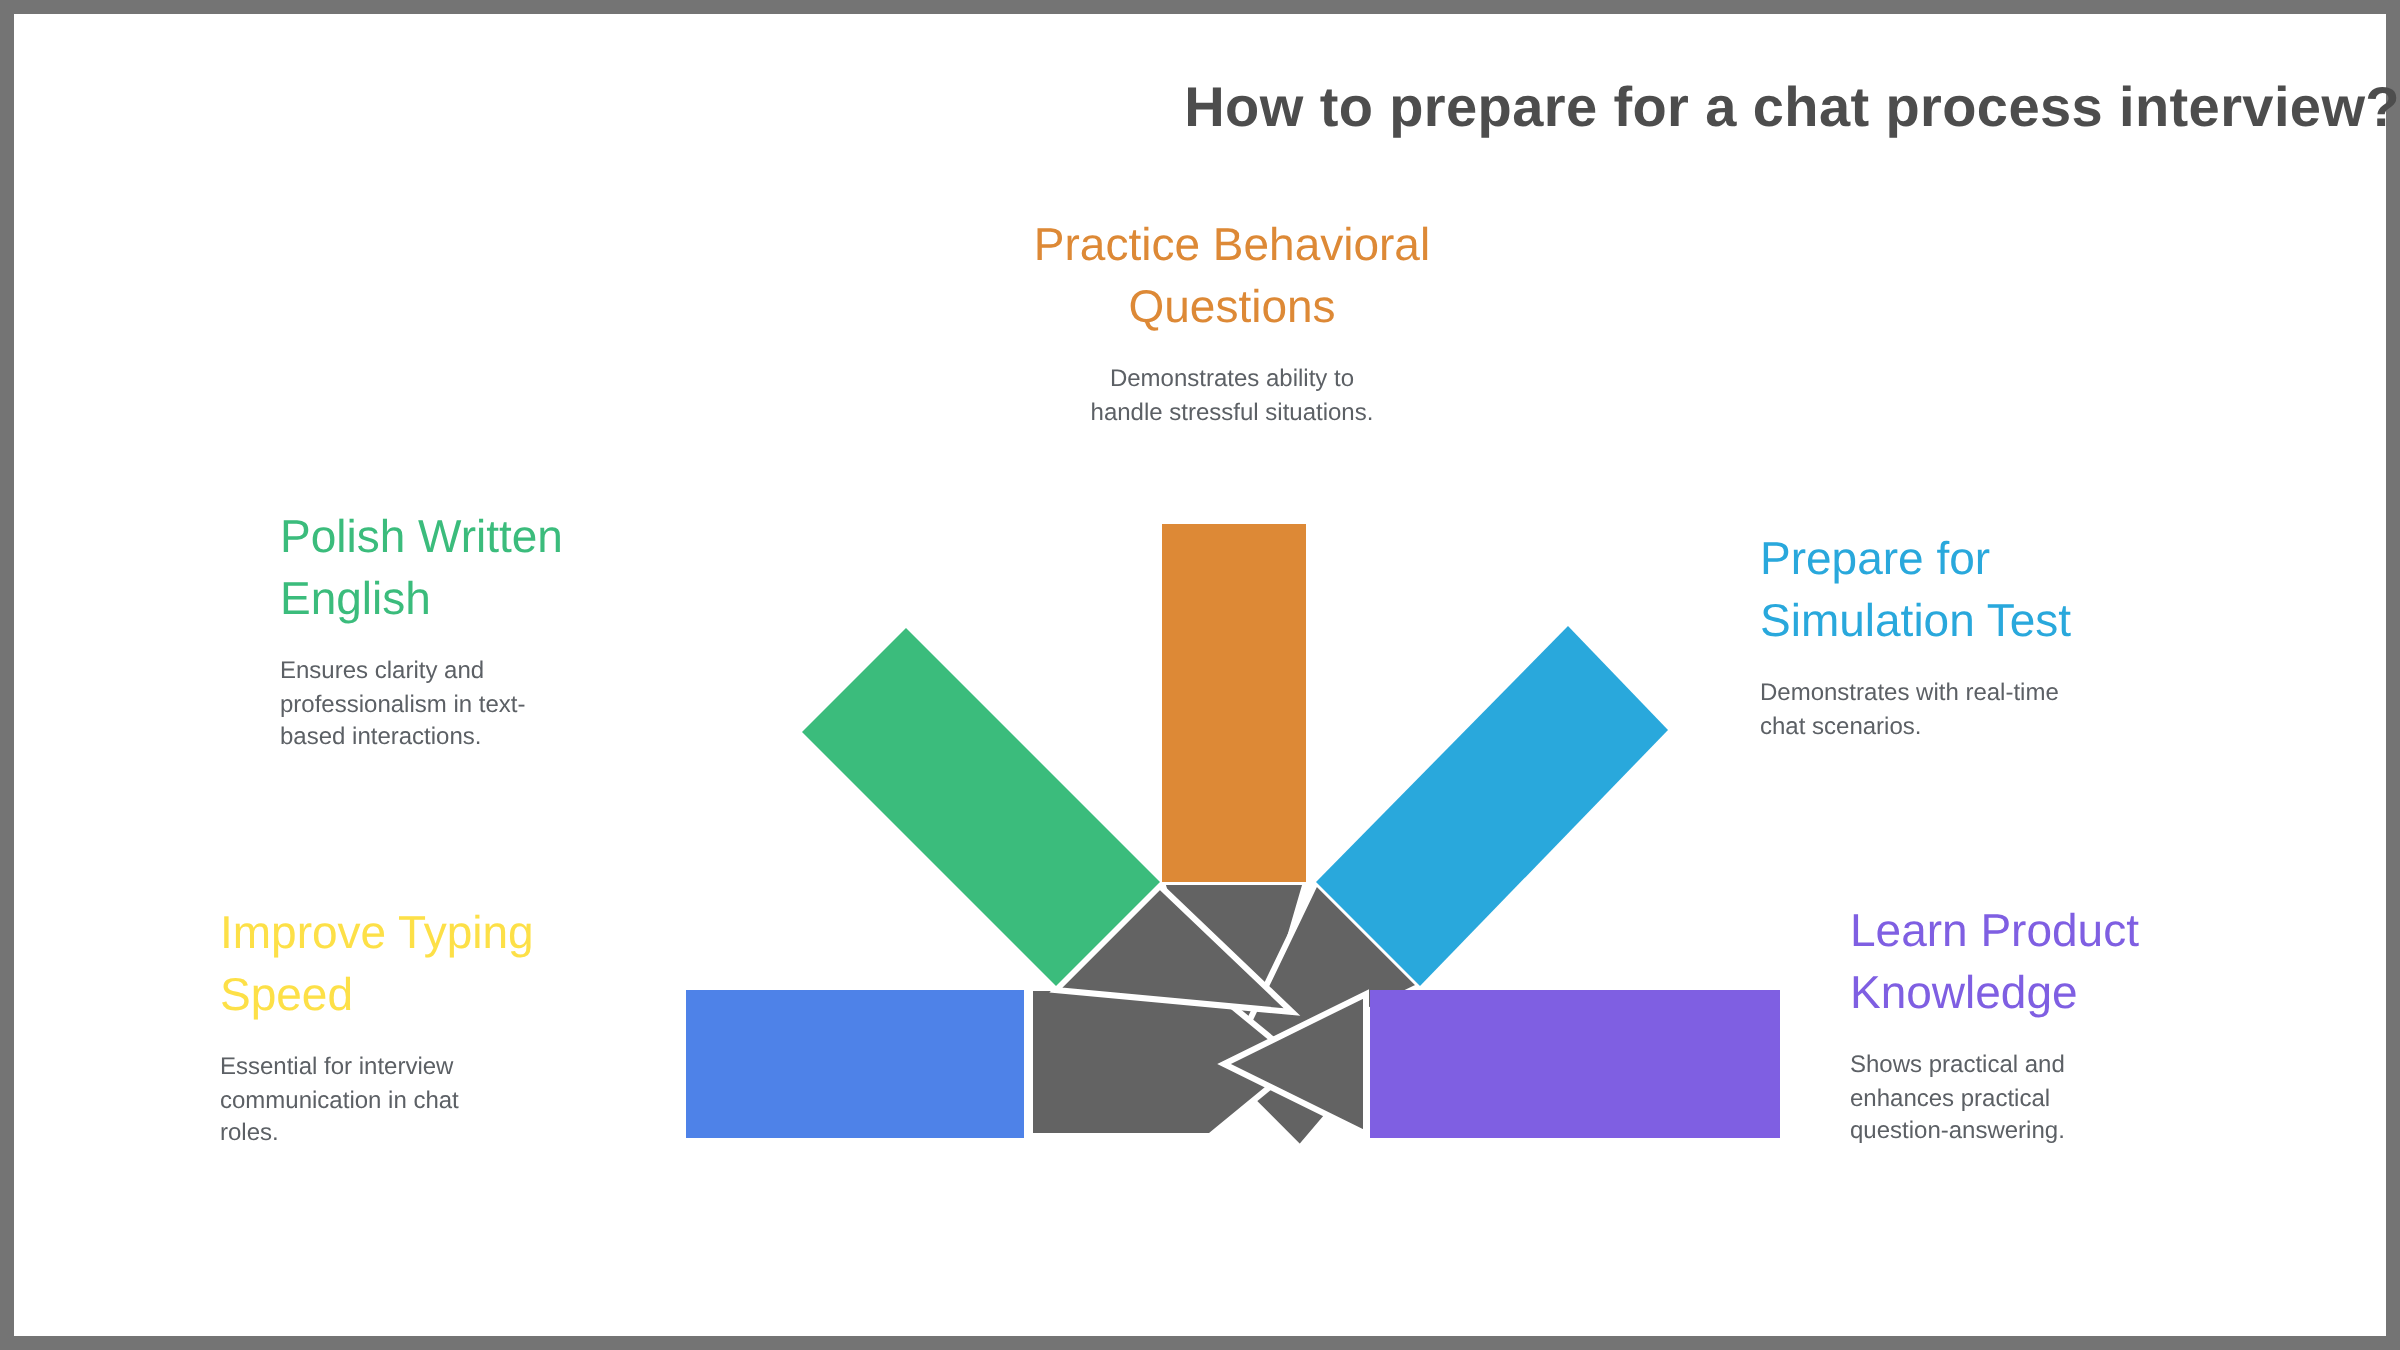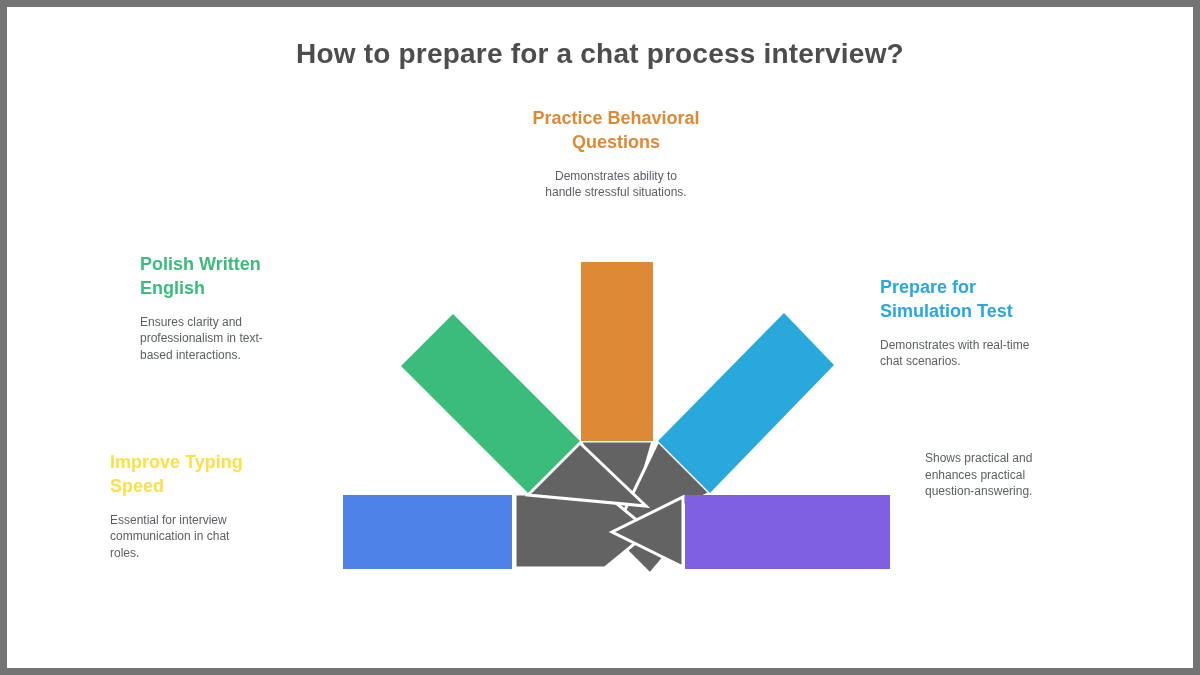--- a/index.html
+++ b/index.html
@@ -14,31 +14,31 @@
     position:absolute;left:7px;top:7px;
     width:1186px;height:661px;
     background:#ffffff;
   }
   .stage{
     position:absolute;left:0;top:0;width:1200px;height:675px;
   }
   .title{
     position:absolute;
     left:0;top:38px;width:1200px;
-    text-align:center;
+    text-align:right;
     font-size:28px;font-weight:700;
     color:#4d4d4d;
     letter-spacing:0.2px;
     white-space:pre-line;
   }
   .block{position:absolute;}
   .block h2{
     margin:0 0 13px 0;
-    font-size:18px;
-    font-weight:700;
+    font-size:23px;
+    font-weight:400;
     line-height:1.33;
     white-space:pre-line;
   }
   .block p{
     margin:0;
     font-size:12px;
     font-weight:400;
     line-height:1.38;
     color:#5c6065;
     white-space:pre-line;
@@ -86,34 +86,36 @@
   </div>
 
   <div class="block align-right" style="left:140px;top:253px;width:218px;">
     <h2 style="color: rgb(59, 188, 124);">Polish Written
 English</h2>
     <p>Ensures clarity and
 professionalism in text-
 based interactions.</p>
   </div>
 
-  <div class="block align-left" style="left:880px;top:276px;width:245px;">
+  <div class="block align-left" style="left:880px;top:264px;width:245px;">
     <h2 style="color: rgb(41, 168, 220);">Prepare for
 Simulation Test</h2>
     <p>Demonstrates with real-time
 chat scenarios.</p>
   </div>
 
   <div class="block align-right" style="left:110px;top:451px;width:202px;">
     <h2 style="color: #fde047;">Improve Typing
 Speed</h2>
     <p>Essential for interview
 communication in chat
 roles.</p>
   </div>
 
   <div class="block align-left" style="left:925px;top:450px;width:215px;">
+    <h2 style="color: rgb(127, 95, 226);">Learn Product
+Knowledge</h2>
     <p>Shows practical and
 enhances practical
 question-answering.</p>
   </div>
 
 </div>
 
 </body></html>

